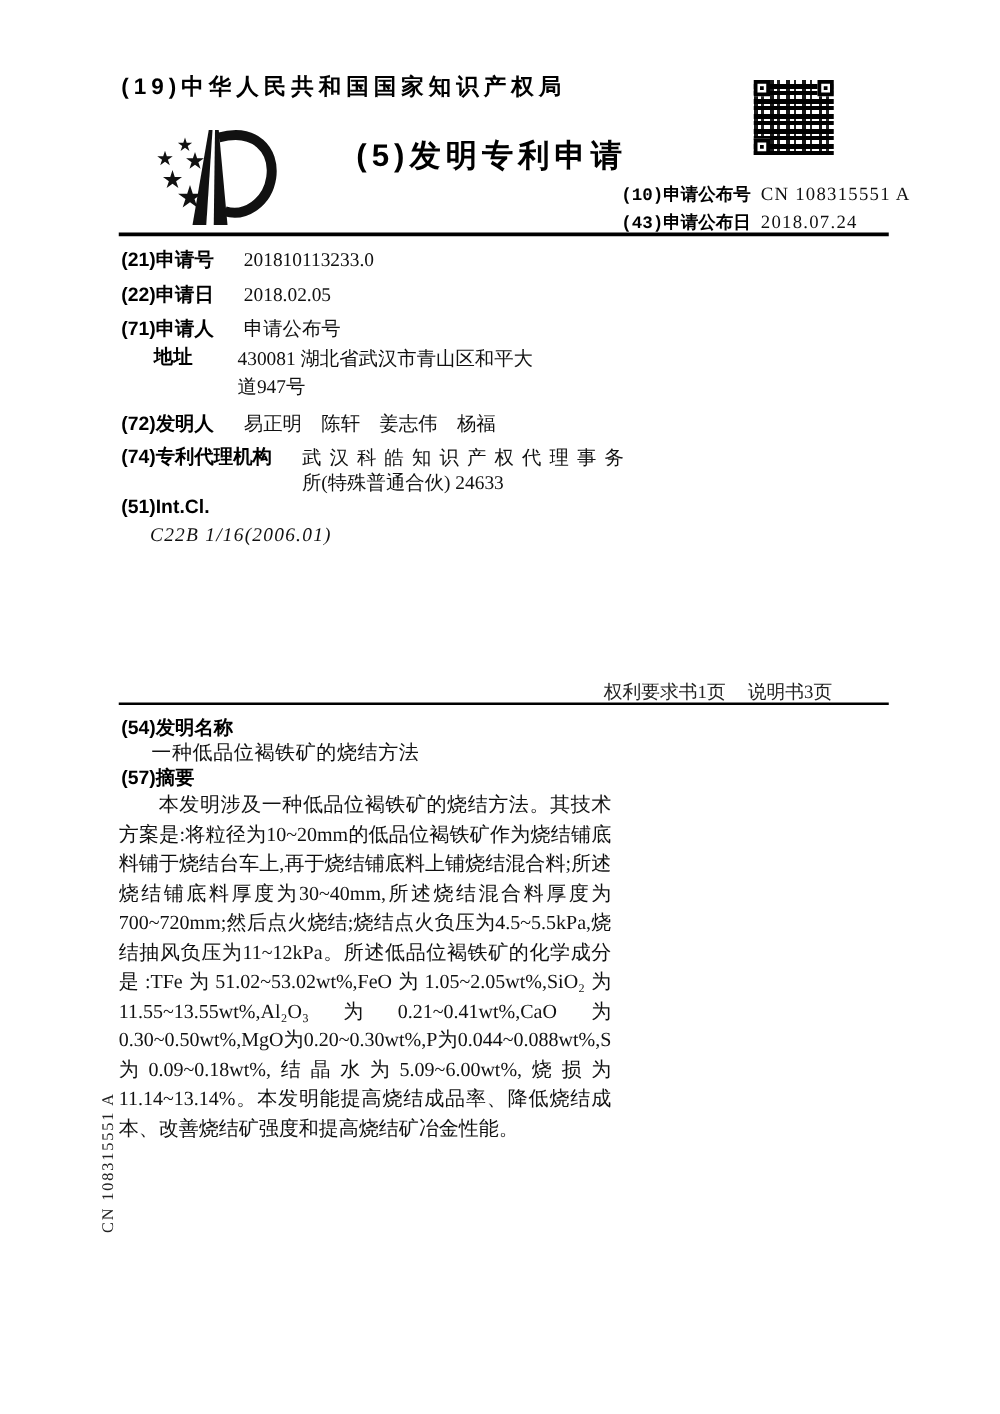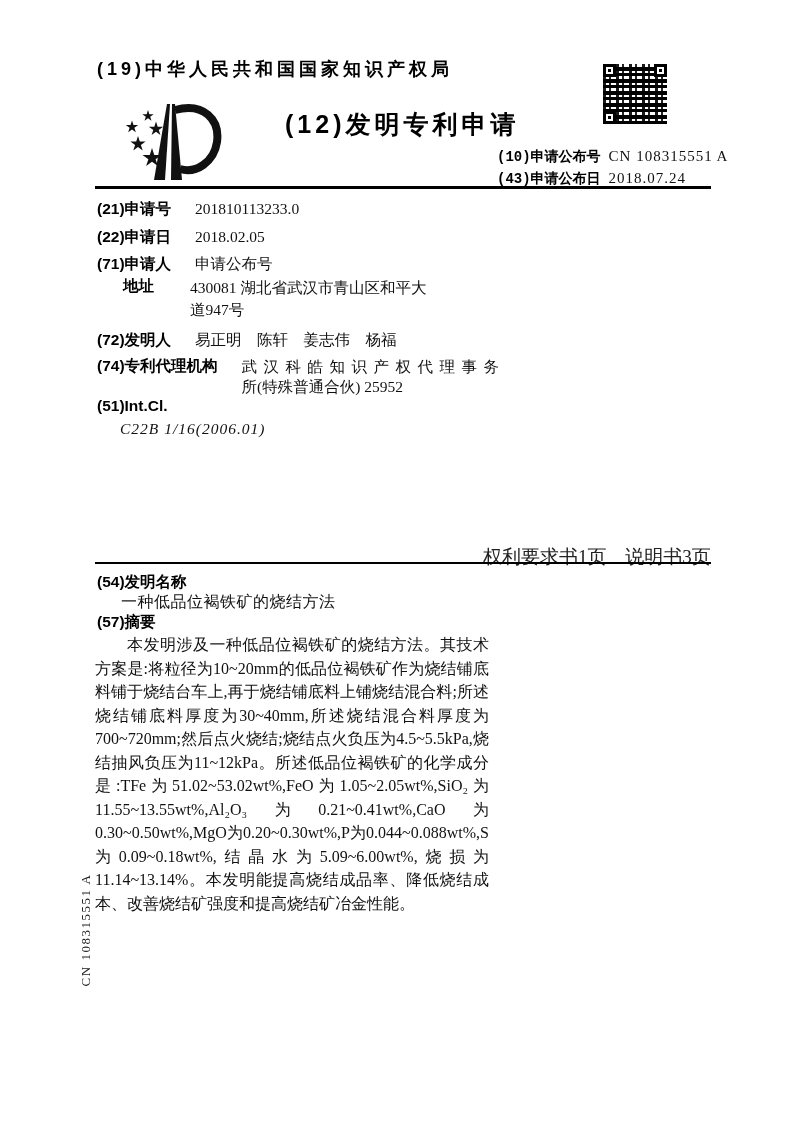--- a/index.html
+++ b/index.html
@@ -62,21 +62,21 @@
   .mt11 { margin-top:11px; } .mt10 { margin-top:10px; } .mt9 { margin-top:9px; }
   .mt8 { margin-top:0; } .mt6 { margin-top:6px; } .mt5 { margin-top:5px; } .mt2 { margin-top:2px; }
   .indent { margin-left:26px; }
   .addr-lines { line-height:21.5px;margin-left:12px; }
   .agency-lines { width:270px; line-height:20px; }
   .agency-lines .l1 { letter-spacing:6.5px; white-space:nowrap; }
   .intcl-value { margin-left:23px; font-style:italic; letter-spacing:1px; }
 
   
   .pages-info {
-    position:absolute; left:483px; top:544px; font-size:19px; color:#222; white-space:nowrap;
+    position:absolute; left:483px; top:544px; font-size:15px; color:#222; white-space:nowrap;
   }
   .pages-info span + span { margin-left:14px; }
 
   
   .sec-label {
     position:absolute; left:97px;
     font-family:"Liberation Sans","DejaVu Sans",sans-serif;
     font-weight:bold; font-size:15.5px; color:#000;
   }
   #label-54 { top:572px; } #label-57 { top:612px; }
@@ -106,21 +106,21 @@
       <path d="M0,-1 L0.224,-0.309 0.951,-0.309 0.363,0.118 0.588,0.809 0,0.382 -0.588,0.809 -0.363,0.118 -0.951,-0.309 -0.224,-0.309 Z" transform="translate(14,29) scale(6.5)"></path>
       <path d="M0,-1 L0.224,-0.309 0.951,-0.309 0.363,0.118 0.588,0.809 0,0.382 -0.588,0.809 -0.363,0.118 -0.951,-0.309 -0.224,-0.309 Z" transform="translate(38,31) scale(7.5)"></path>
       <path d="M0,-1 L0.224,-0.309 0.951,-0.309 0.363,0.118 0.588,0.809 0,0.382 -0.588,0.809 -0.363,0.118 -0.951,-0.309 -0.224,-0.309 Z" transform="translate(20,46) scale(8)"></path>
       <path d="M0,-1 L0.224,-0.309 0.951,-0.309 0.363,0.118 0.588,0.809 0,0.382 -0.588,0.809 -0.363,0.118 -0.951,-0.309 -0.224,-0.309 Z" transform="translate(34,60) scale(10)"></path>
       <polygon points="49,6 52,6 47,82 36,82"></polygon>
       <polygon points="54,6 57,6 64,82 53,82"></polygon>
     </g>
     <path d="M57,12 C86,4 102,22 99,44 C96,64 78,76 62,71" stroke="#111" stroke-width="8" fill="none"></path>
   </svg>
 
-  <div class="doc-type">(12)发明专利申请</div>
+  <div class="doc-type">(5)发明专利申请</div>
 
   <div class="qr">
     <div class="finder tl"></div>
     <div class="finder tr"></div>
     <div class="finder bl"></div>
   </div>
 
   <div class="pub-row" id="pub-no">
     <span class="plabel">(10)申请公布号</span>
     <span class="pvalue">CN 108315551 A</span>
@@ -159,21 +159,21 @@
 
     <div class="bib-item mt11">
       <span class="bib-label">(72)发明人</span>
       <span class="bib-value">易正明　陈轩　姜志伟　杨福</span>
     </div>
 
     <div class="bib-item mt9">
       <span class="bib-label">(74)专利代理机构</span>
       <span class="bib-value agency-lines">
         <span class="l1">武汉科皓知识产权代理事务</span><br>
-        <span>所(特殊普通合伙) 25952</span>
+        <span>所(特殊普通合伙) 24633</span>
       </span>
     </div>
 
 
     <div class="bib-item mt8">
       <span class="bib-label">(51)Int.Cl.</span>
     </div>
     <div class="mt6 intcl-value">C22B 1/16(2006.01)</div>
 
   </div>

